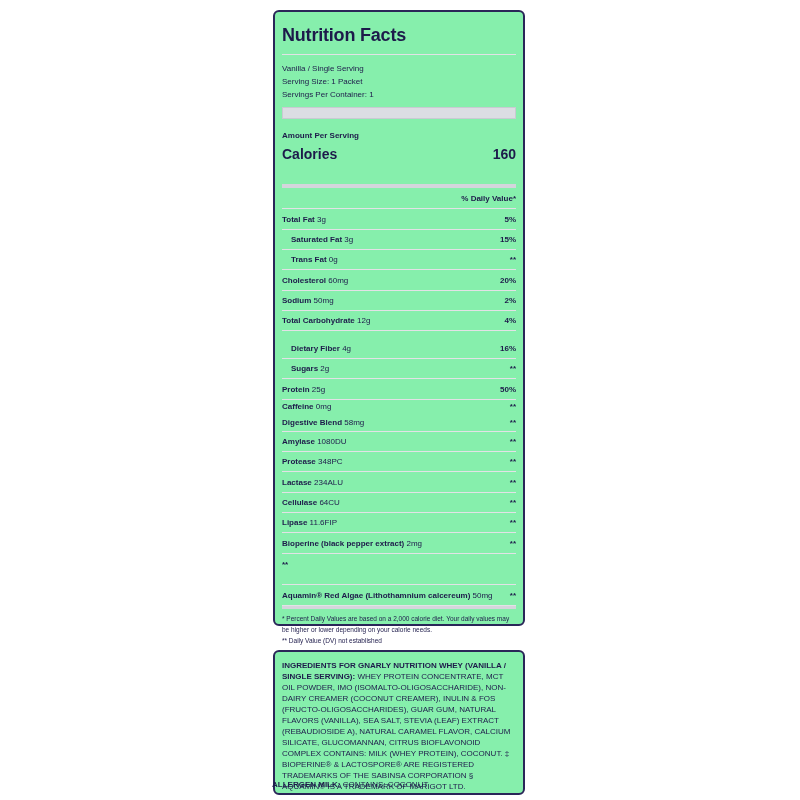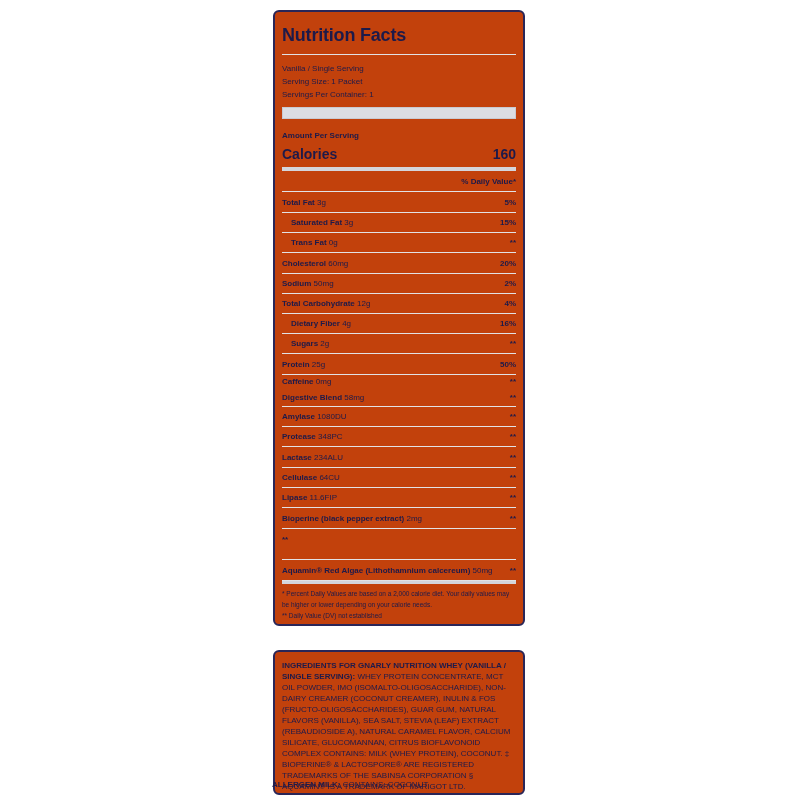--- a/index.html
+++ b/index.html
@@ -1,24 +1,24 @@
 <!DOCTYPE html>
 <html><head>
 <meta charset="utf-8">
 <style>
   html, body { margin:0; padding:0; background:#ffffff; }
   body { width:800px; height:800px; position:relative; font-family:"Liberation Sans", sans-serif; color:#1d1a4a; }
-  .panel { position:absolute; left:273px; width:252px; border:2px solid #2a2658; border-radius:6px; background:#c2410c; box-sizing:border-box; }
+  .panel { position:absolute; left:273px; width:252px; border:2px solid #2a2658; border-radius:6px; background:#86efac; box-sizing:border-box; }
   #facts { top:10px; height:616px; padding:0 7px; }
   #ingr { top:650px; height:145px; padding:8px 7px; }
   .title { font-size:18px; font-weight:bold; margin-top:13px; padding-bottom:8px; border-bottom:1px solid #e2e2e6; letter-spacing:-0.2px; }
   .meta { font-size:8px; margin-top:7px; line-height:13px; }
   .thickbar { height:10px; background:#dcdde3; border:1px solid #c9cad2; margin-top:6px; }
   .aps { font-size:8px; font-weight:bold; margin-top:12px; }
-  .cal { display:flex; justify-content:space-between; font-size:14px; font-weight:bold; margin-top:6px; padding-bottom:5px; border-bottom:4px solid #d4d5dc; }
+  .cal { display:flex; justify-content:space-between; font-size:14px; font-weight:bold; margin-top:6px; padding-bottom:22px; border-bottom:4px solid #d4d5dc; }
   .dvh { text-align:right; font-size:8px; font-weight:bold; padding:6px 0 5px; border-bottom:1px solid #e2e2e6; }
   .row { display:flex; justify-content:space-between; font-size:8px; font-weight:bold; border-bottom:1px solid #e2e2e6; box-sizing:border-box; align-items:center; }
   .row.ind .lbl { padding-left:9px; }
   .row .lbl { font-weight:bold; }
   .row .lbl .norm { font-weight:normal; }
   .row.nob { border-bottom:none; }
   .row.tall { align-items:flex-start; padding-top:6px; }
   .footbar { border-top:3px solid #d4d5dc; margin-top:0; }
   .foot { font-size:6.5px; line-height:11px; margin-top:4px; }
   .ingtext { font-size:8px; line-height:11px; text-transform:uppercase; }
@@ -59,21 +59,21 @@
         <span>20%</span>
       </div>
       <div class="row" style="height: 20px;">
         <span class="lbl"><span>Sodium</span> <span class="norm">50mg</span></span>
         <span>2%</span>
       </div>
       <div class="row" style="height: 20px;">
         <span class="lbl"><span>Total Carbohydrate</span> <span class="norm">12g</span></span>
         <span>4%</span>
       </div>
-      <div class="row ind" style="height: 20px;">
+      <div class="row ind" style="height: 20px; margin-top: 8px;">
         <span class="lbl"><span>Dietary Fiber</span> <span class="norm">4g</span></span>
         <span>16%</span>
       </div>
       <div class="row ind" style="height: 20px;">
         <span class="lbl"><span>Sugars</span> <span class="norm">2g</span></span>
         <span>**</span>
       </div>
       <div class="row" style="height: 21px;">
         <span class="lbl"><span>Protein</span> <span class="norm">25g</span></span>
         <span>50%</span>

